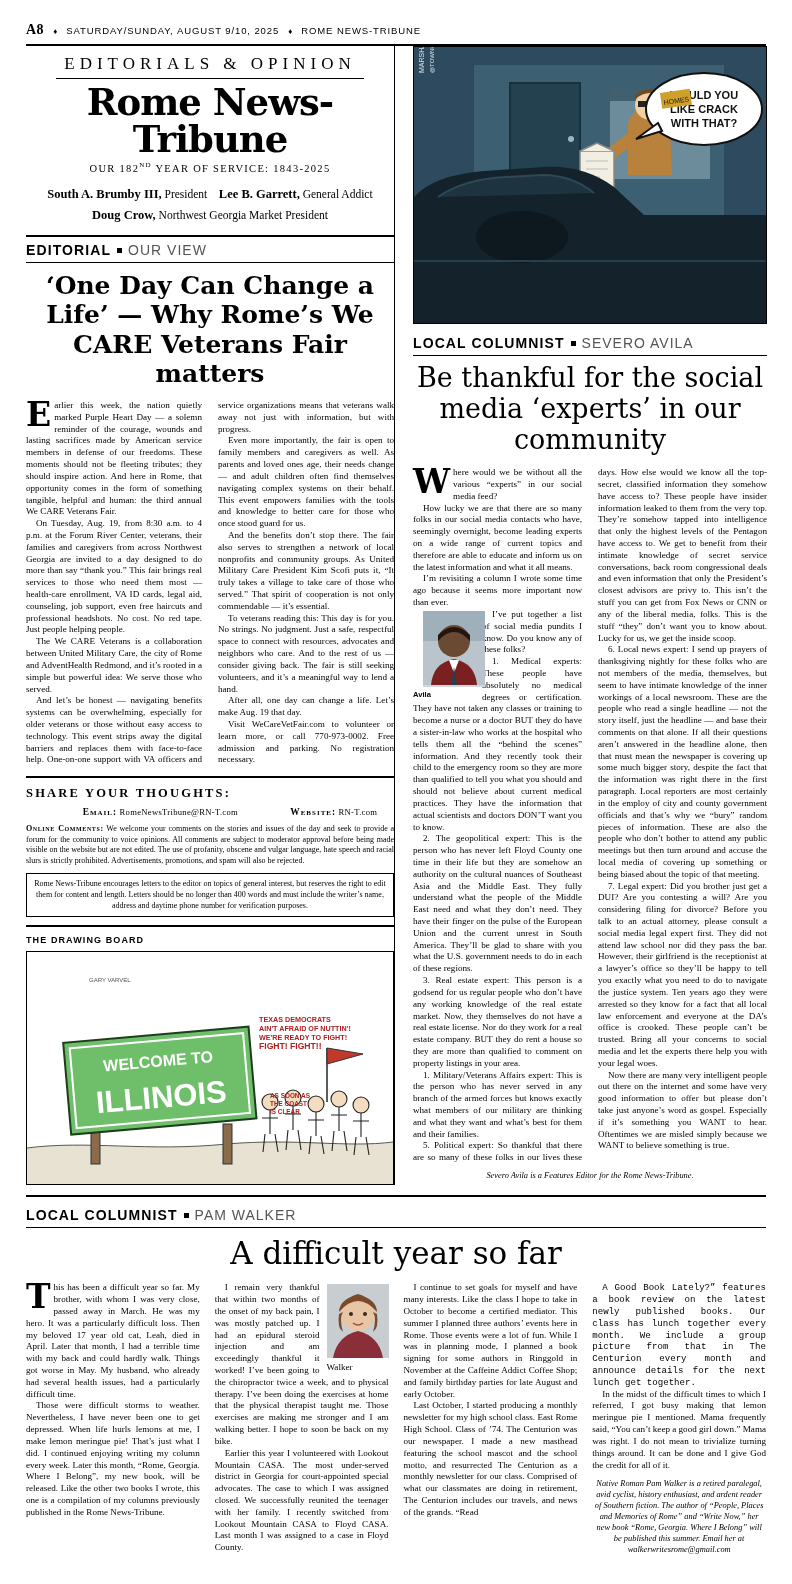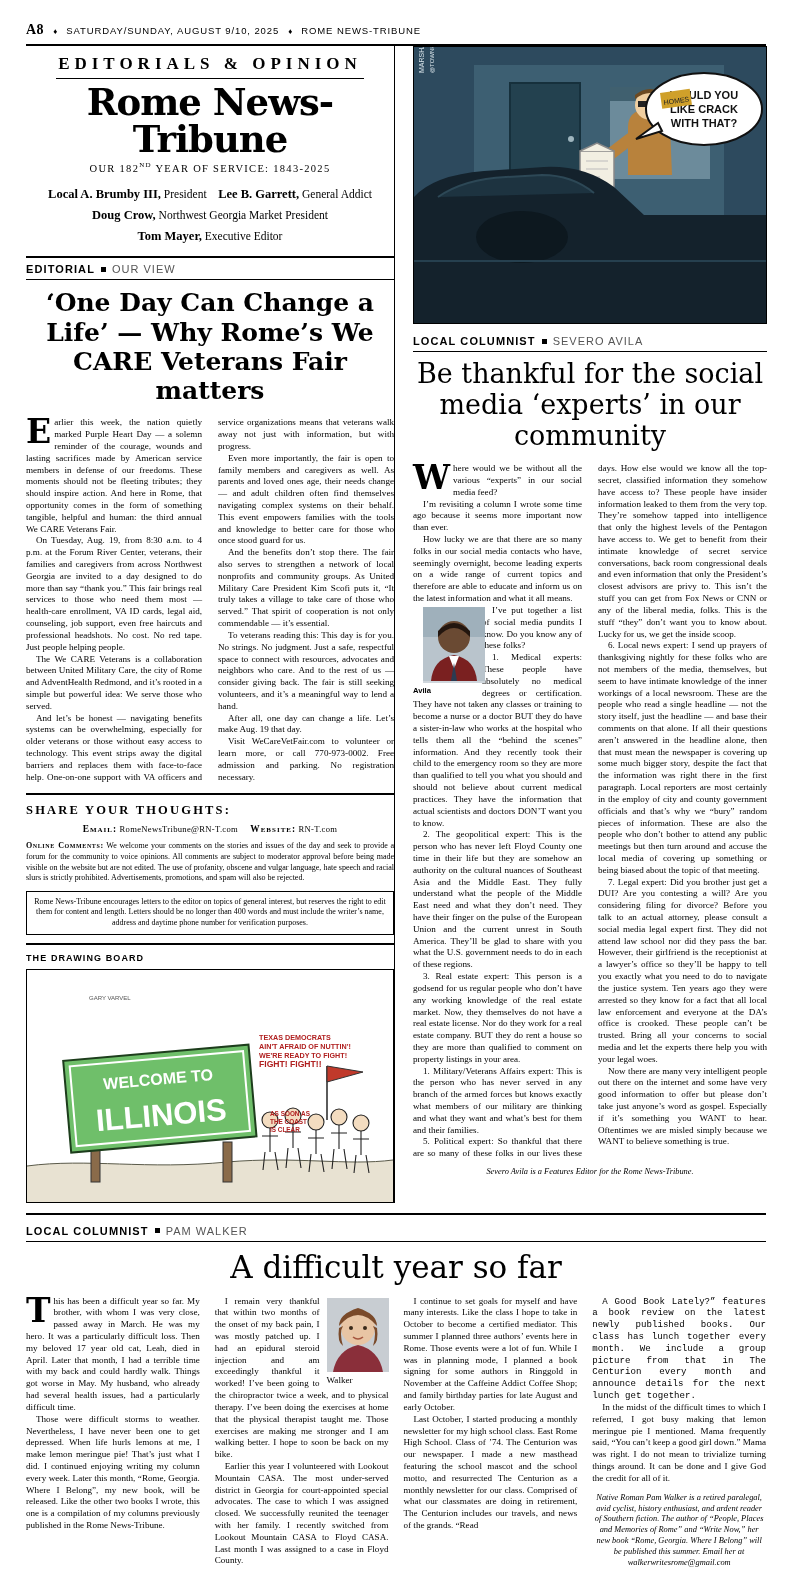--- a/index.html
+++ b/index.html
@@ -15,49 +15,49 @@
   .rule-thick{border-top:2px solid #000;}
   .rule-thin{border-top:1px solid #000;}
 
   
   .cols{display:flex;gap:0;}
   .colL{width:368px;}
   .colR{width:372px;padding-left:18px;border-left:1px solid #000;}
 
   
   .flagwrap{text-align:center;padding-top:8px;}
-  .eo{font-family:"Liberation Serif",serif;font-size:17px;letter-spacing:5px;font-weight:bold;}
+  .eo{font-family:"Liberation Serif",serif;font-size:17px;letter-spacing:5px;font-weight:normal;}
   .eo-rule{border-top:1px solid #000;margin:4px 30px 0 30px;}
   .flag{font-family:"DejaVu Serif",serif;font-weight:bold;font-size:37px;letter-spacing:-1px;margin:5px 0 2px 0;line-height:1;}
   .yos{font-size:10.5px;letter-spacing:1.3px;margin-top:3px;}
   .staff{margin-top:10px;font-size:11.5px;line-height:1.7;}
   .staff .nm{font-weight:bold;font-size:12.5px;}
   .flag-rule{border-top:2px solid #000;margin-top:9px;}
 
   
-  .seclabel{display:flex;align-items:center;gap:6px;font-family:"Liberation Sans",sans-serif;font-size:11px;font-weight:bold;letter-spacing:1.1px;padding:5px 0 4px 0;}
+  .seclabel{display:flex;align-items:center;gap:6px;font-family:"Liberation Sans",sans-serif;font-size:14px;font-weight:bold;letter-spacing:1.1px;padding:5px 0 4px 0;}
   .seclabel .sq{display:inline-block;width:5px;height:5px;background:#000;}
   .seclabel .sub{font-weight:normal;color:#555;letter-spacing:1px;}
 
   
   .hl-ed{font-family:"DejaVu Serif",serif;font-weight:bold;font-size:25px;line-height:1.17;text-align:center;margin:8px 0 12px 0;}
   .hl-col{font-family:"DejaVu Serif",serif;font-weight:normal;font-size:27px;line-height:1.15;text-align:center;margin:6px 0 12px 0;}
   .hl-pam{font-family:"DejaVu Serif",serif;font-weight:normal;font-size:31px;line-height:1.1;text-align:center;margin:8px 0 12px 0;}
 
   
   .body2{column-count:2;column-gap:16px;font-size:9.1px;line-height:1.30;text-align:justify;hyphens:auto;}
   .body2 p{margin:0;text-indent:10px;}
   .body2 p.first{text-indent:0;}
   .dropcap{float:left;font-family:"DejaVu Serif",serif;font-size:33px;line-height:26px;font-weight:bold;padding:2px 3px 0 0;}
 
   
   .share{border-top:2px solid #000;border-bottom:2px solid #000;margin-top:10px;padding:6px 0 8px 0;}
   .share h3{text-align:left;font-family:"Liberation Serif",serif;font-size:12.5px;letter-spacing:2.2px;margin:2px 0 6px 0;font-weight:bold;}
   .share .contact{text-align:center;font-size:8.6px;letter-spacing:.3px;margin-bottom:7px;}
-  .share .contact b{font-variant:small-caps;font-size:9.4px;letter-spacing:1px;}
+  .share .contact b{font-variant:small-caps;font-size:9.4px;letter-spacing:1px;margin-left:40px;}
   .share .para{font-size:8px;line-height:1.32;text-align:justify;margin:0 0 7px 0;}
   .share .para .lead{font-variant:small-caps;font-weight:bold;letter-spacing:.6px;}
   .share .boxed{border:1px solid #000;padding:5px 7px;font-size:8px;line-height:1.33;text-align:center;}
 
   
   .dbtitle{font-family:"Liberation Sans",sans-serif;font-size:9px;font-weight:bold;letter-spacing:1.1px;padding:8px 0 6px 0;}
   .cartoon-b{border:1px solid #000;height:232px;position:relative;overflow:hidden;background:#fff;}
 
   
   .cartoon-t{border:1px solid #000;height:276px;position:relative;overflow:hidden;background:#1e2b38;}
@@ -93,33 +93,29 @@
 
       <div class="flagwrap">
         <div class="eo">EDITORIALS &amp; OPINION</div>
         <div class="eo-rule"></div>
         <div class="flag">Rome News-Tribune</div>
         <div class="yos">
           <span>OUR 182</span><sup style="font-size:7px">ND</sup><span> YEAR OF SERVICE: 1843-2025</span>
         </div>
         <div class="staff">
           <div>
-            <span class="nm">Local A. Brumby III,</span>
+            <span class="nm">South A. Brumby III,</span>
             <span>President</span>
             &nbsp;&nbsp;
             <span class="nm">Lee B. Garrett,</span>
             <span>General Addict</span>
           </div>
           <div>
             <span class="nm">Doug Crow,</span>
             <span>Northwest Georgia Market President</span>
-          </div>
-          <div>
-            <span class="nm">Tom Mayer,</span>
-            <span>Executive Editor</span>
           </div>
         </div>
         <div class="flag-rule"></div>
       </div>
 
       <div class="seclabel">
         <span>EDITORIAL</span>
         <span class="sq"></span>
         <span class="sub">OUR VIEW</span>
       </div>
@@ -252,22 +248,22 @@
         <span>LOCAL COLUMNIST</span>
         <span class="sq"></span>
         <span class="sub">SEVERO AVILA</span>
       </div>
       <div class="rule-thin"></div>
 
       <div class="hl-col">Be thankful for the social media ‘experts’ in our community</div>
 
       <div class="body2">
         <p class="first"><span class="dropcap">W</span><span>here would we be without all the various “experts” in our social media feed?</span></p>
+        <p>How lucky we are that there are so many folks in our social media contacts who have, seemingly overnight, become leading experts on a wide range of current topics and therefore are able to educate and inform us on the latest information and what it all means.</p>
         <p>I’m revisiting a column I wrote some time ago because it seems more important now than ever.</p>
-        <p>How lucky we are that there are so many folks in our social media contacts who have, seemingly overnight, become leading experts on a wide range of current topics and therefore are able to educate and inform us on the latest information and what it all means.</p>
         <p>
           <span class="mug">
             <span class="ph">
               <svg viewBox="0 0 62 74" width="62" height="74">
                 <rect width="62" height="74" fill="#b9c4cc"></rect>
                 <rect x="0" y="0" width="62" height="30" fill="#9fb0bb"></rect>
                 <circle cx="31" cy="30" r="16" fill="#6a4a33"></circle>
                 <path d="M15 30 Q31 12 47 30 L47 24 Q31 8 15 24 Z" fill="#23160f"></path>
                 <path d="M8 74 Q10 52 31 48 Q52 52 54 74 Z" fill="#7a2020"></path>
                 <path d="M26 49 L31 62 L36 49 Z" fill="#ffffff"></path>

